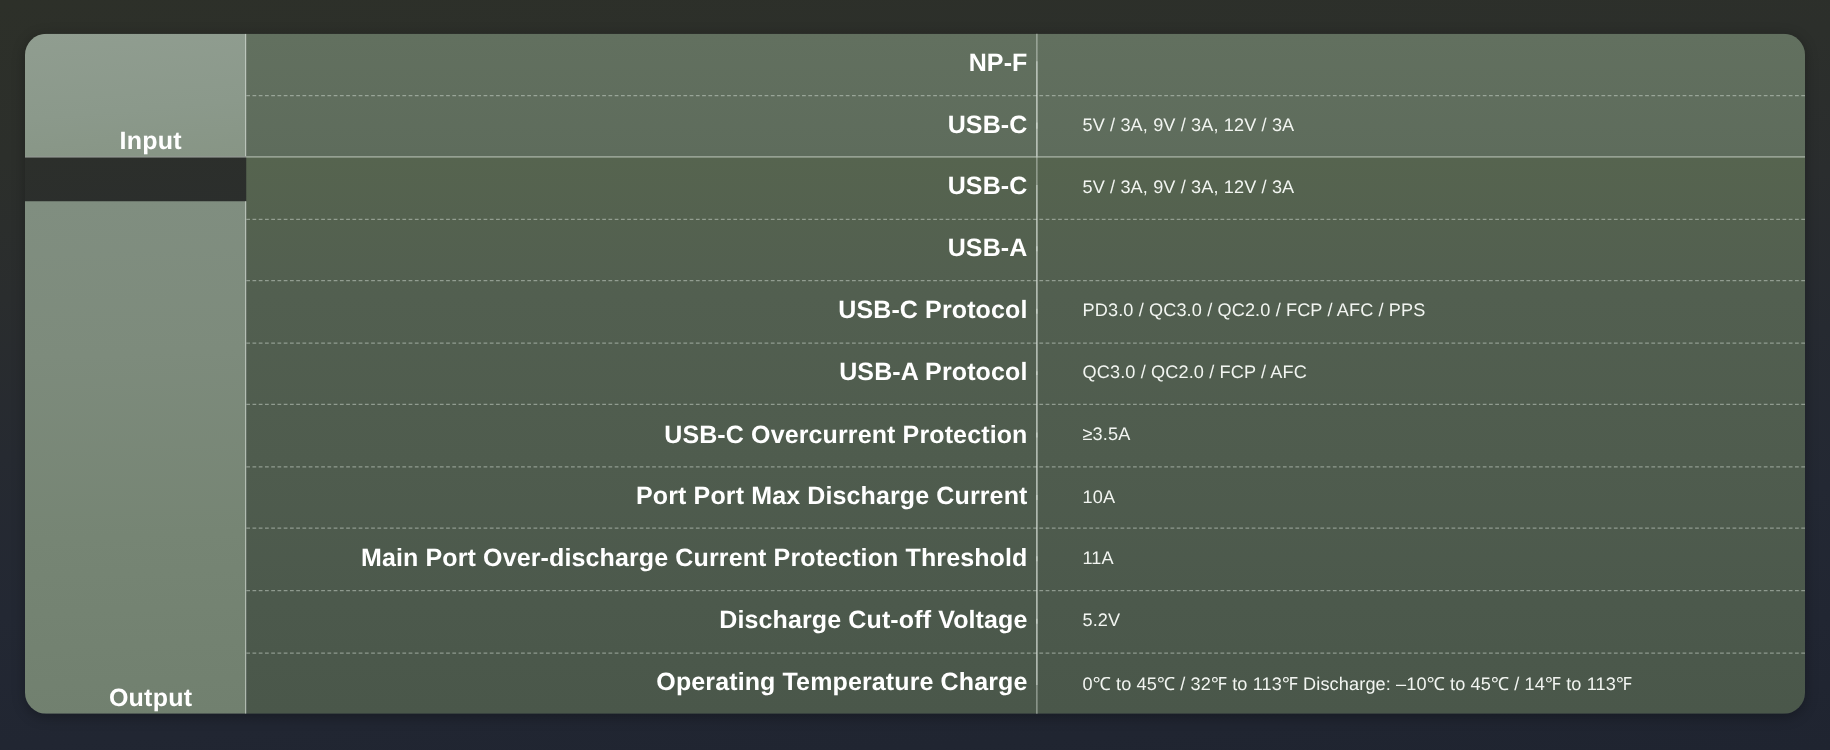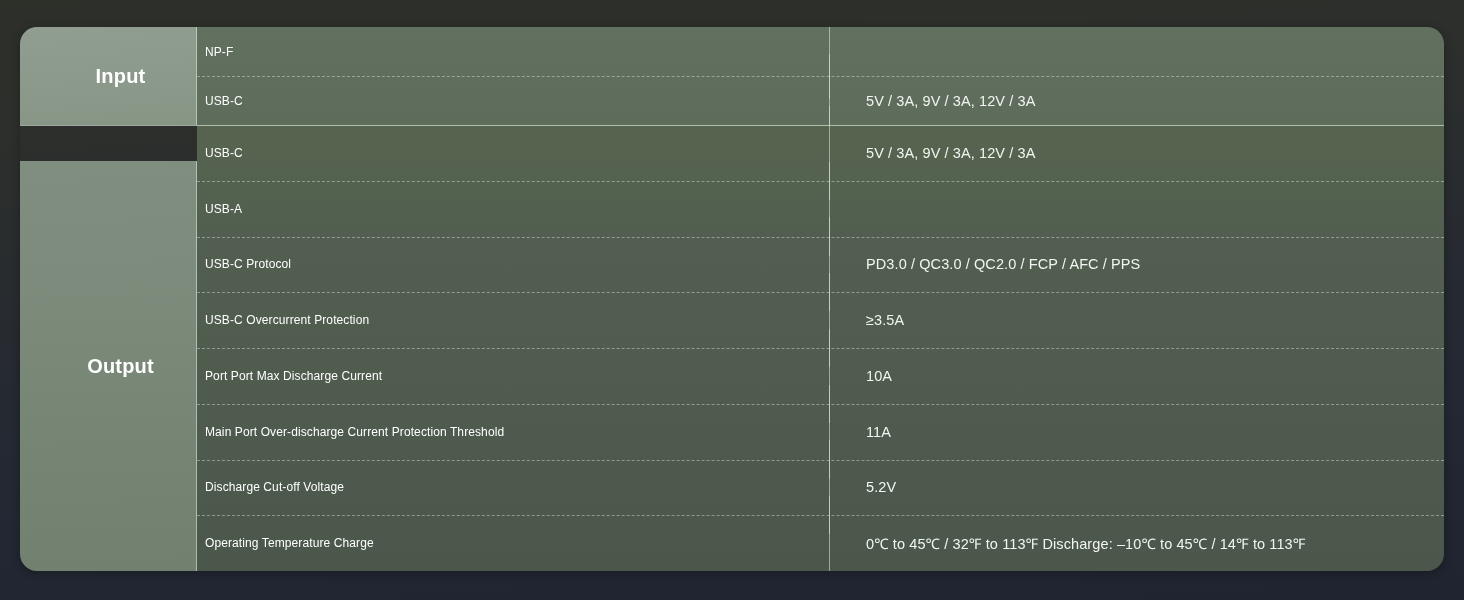--- a/index.html
+++ b/index.html
@@ -56,21 +56,21 @@
     height: 1px;
     background: rgba(233,240,233,0.62);
     z-index: 4;
   }
 
   
   .cat-cell {
     width: 177px;
     flex: 0 0 177px;
     display: flex;
-    align-items: center;
+    align-items: flex-end;
     justify-content: center;
     position: relative;
     z-index: 2;
     padding-left: 24px;
   }
   .section--input .cat-cell {
     background: linear-gradient(175deg, #909d90 0%, #8b998b 60%, #879585 100%);
   }
   .section--output .cat-cell {
     background: linear-gradient(178deg, #808e80 0%, #7d8b7c 30%, #768574 65%, #71806f 100%);
@@ -117,24 +117,24 @@
     content: "";
     position: absolute;
     left: 0; right: 0; top: 0;
     height: 0;
     border-top: 1px dashed rgba(224,232,224,0.45);
   }
 
   .row-name {
     width: 633px;
     flex: 0 0 633px;
-    text-align: left;
+    text-align: right;
     color: #ffffff;
-    font-size: 12px;
-    font-weight: normal;
+    font-size: 20px;
+    font-weight: bold;
     letter-spacing: 0.1px;
     padding: 0 8px;
     position: relative;
     white-space: nowrap;
   }
   .row-name::after {
     content: "";
     position: absolute;
     right: 0; top: -40px; bottom: -40px;
     width: 1px;
@@ -187,20 +187,24 @@
 
       <div class="row">
         <div class="row-name">USB-A</div>
       </div>
 
       <div class="row">
         <div class="row-name">USB-C Protocol</div>
         <div class="row-value">PD3.0 / QC3.0 / QC2.0 / FCP / AFC / PPS</div>
       </div>
 
+      <div class="row">
+        <div class="row-name">USB-A Protocol</div>
+        <div class="row-value">QC3.0 / QC2.0 / FCP / AFC</div>
+      </div>
 
       <div class="row">
         <div class="row-name">USB-C Overcurrent Protection</div>
         <div class="row-value">≥3.5A</div>
       </div>
 
 
       <div class="row">
         <div class="row-name">Port Port Max Discharge Current</div>
         <div class="row-value">10A</div>

